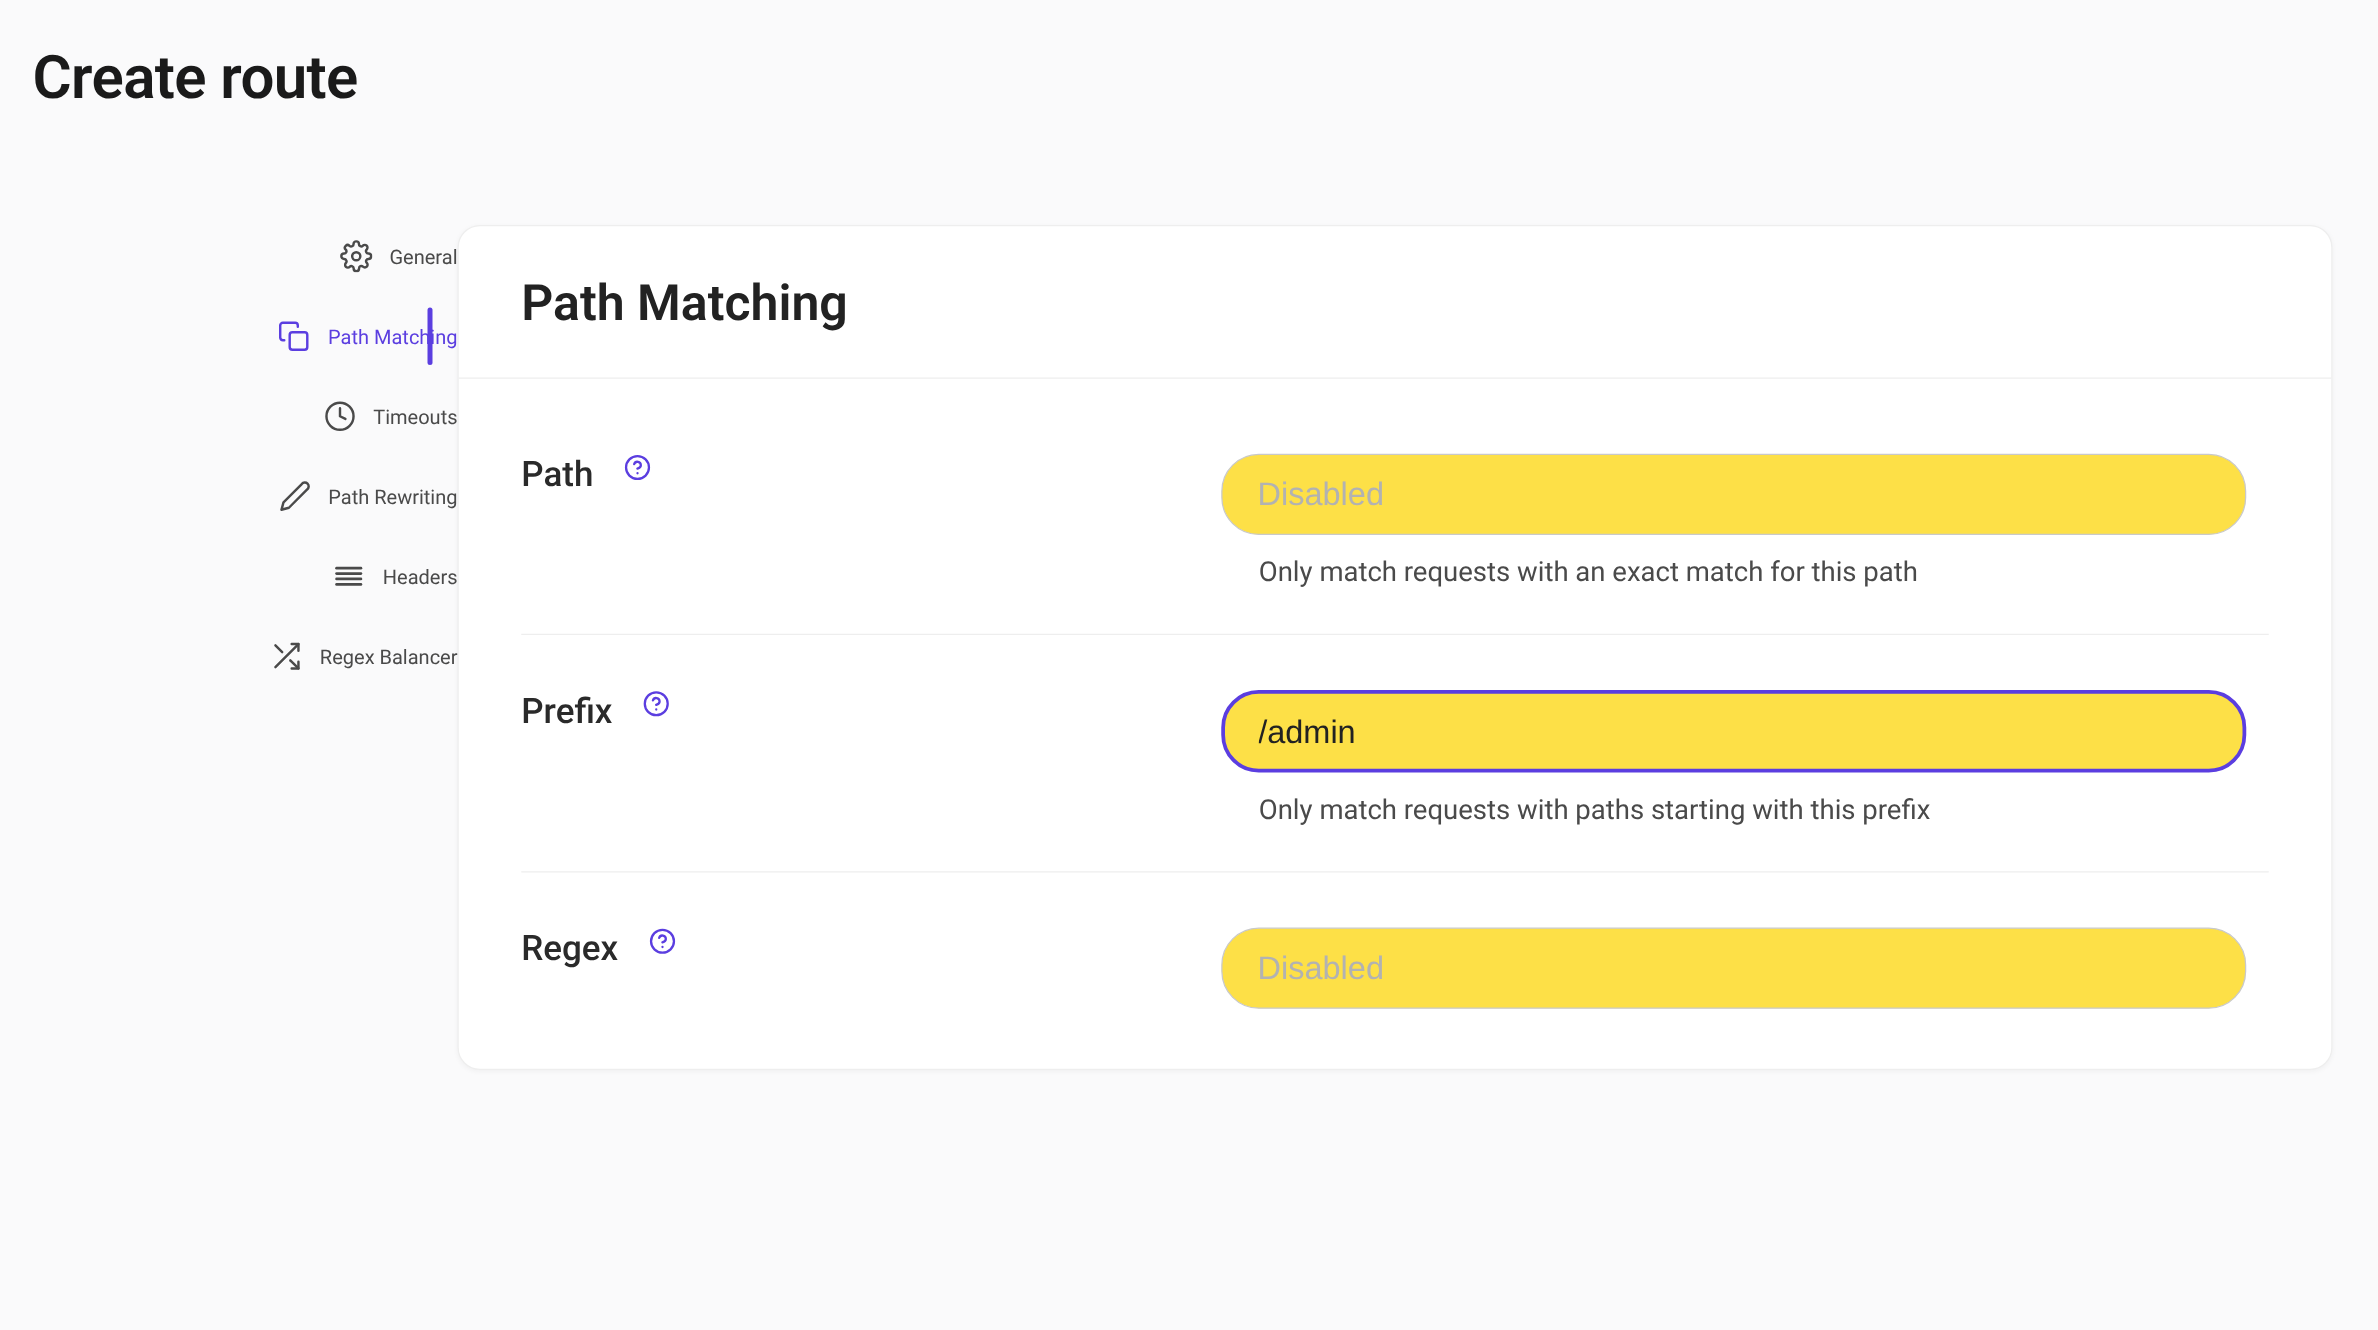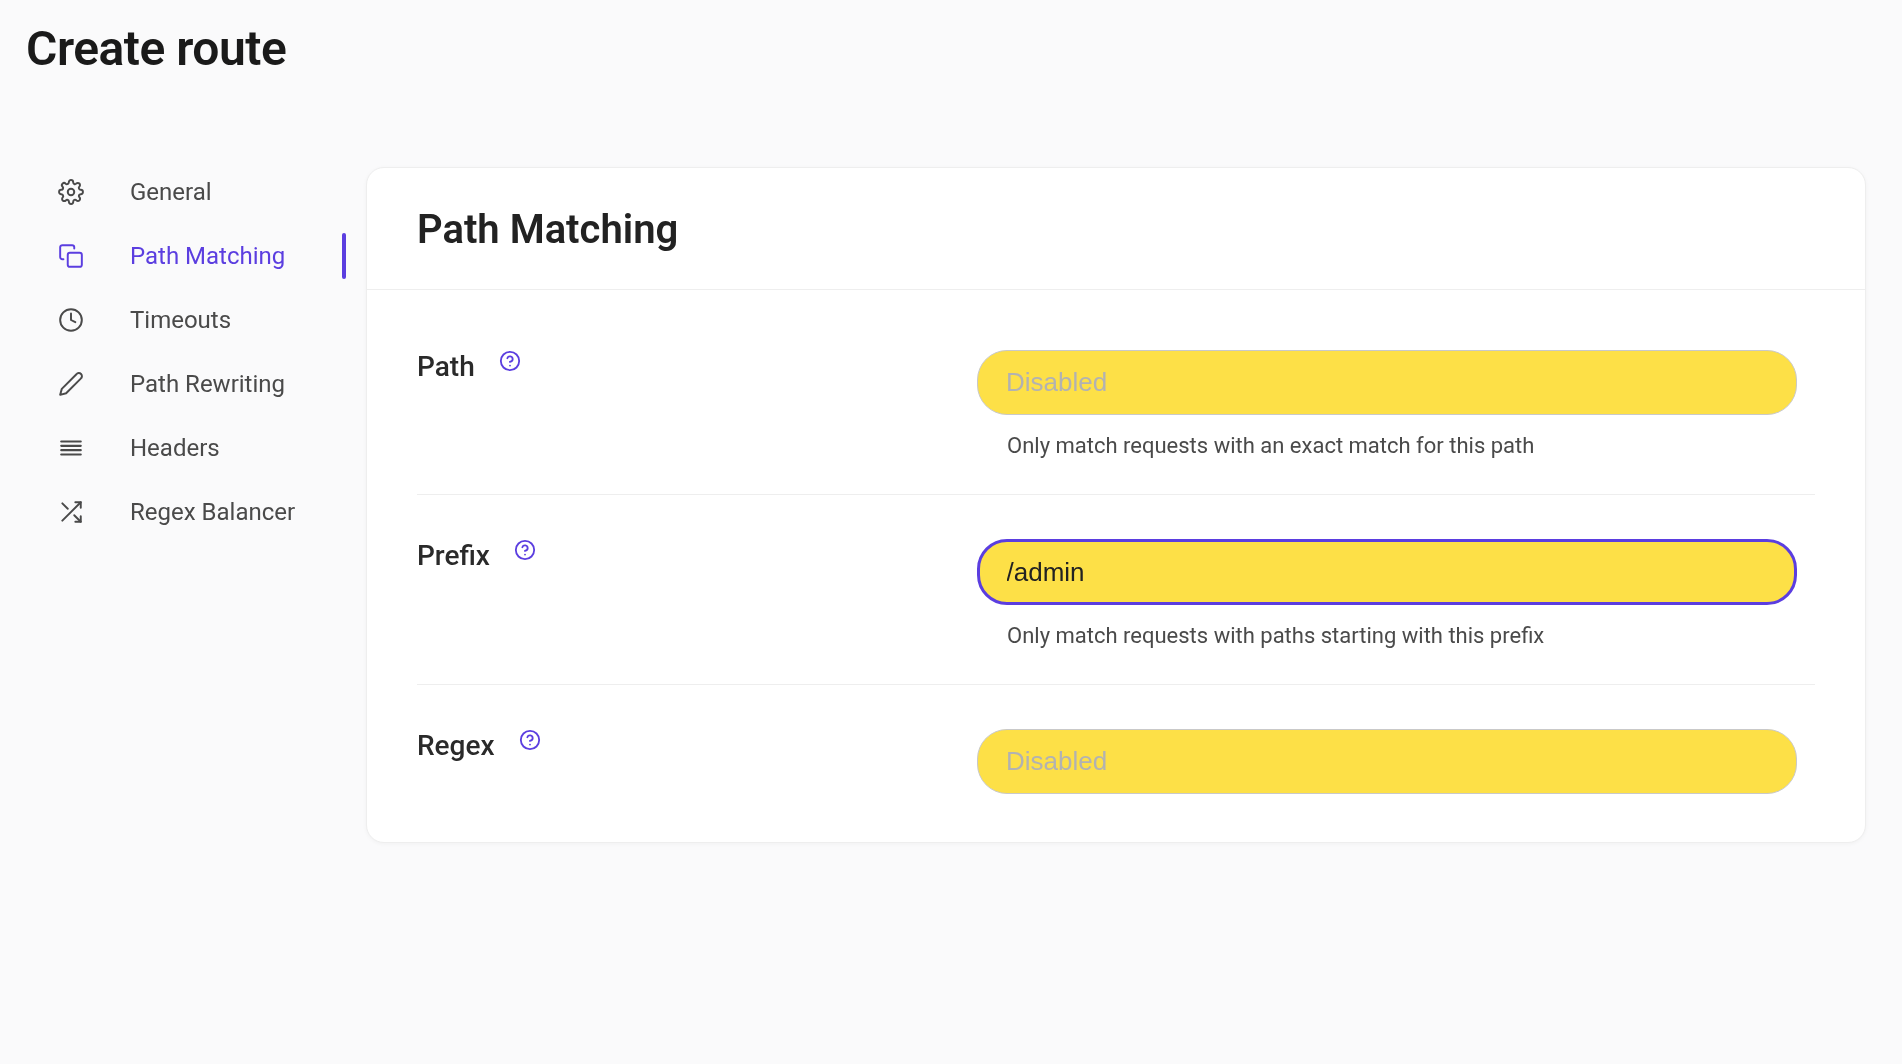--- a/index.html
+++ b/index.html
@@ -4,21 +4,21 @@
 <style>
   * { box-sizing: border-box; margin: 0; padding: 0; }
   body {
     font-family: -apple-system, BlinkMacSystemFont, "Segoe UI", Roboto, "Helvetica Neue", Arial, sans-serif;
     background: #fafafb;
     color: #222;
     width: 1902px;
     height: 1064px;
   }
   .page {
-    padding: 20px 26px 0 26px;
+    padding: 33px 26px 0 26px;
   }
   .page-title {
     font-size: 48px;
     font-weight: 600;
     letter-spacing: -0.5px;
     color: #1a1a1a;
   }
   .page-subtitle {
     font-size: 26px;
     color: #777;
@@ -32,27 +32,28 @@
   }
 
   
   .sidebar {
     width: 340px;
     padding-left: 30px;
   }
   .side-item {
     display: flex;
     align-items: center;
-    gap: 44px;
+    gap: 12px;
     padding: 10px 0;
-    font-size: 24px;
+    font-size: 16px;
     color: #4a4a4a;
     cursor: pointer;
     position: relative;
     margin-bottom: 14px;
+    justify-content: flex-end;
   }
   .side-item .icon {
     width: 30px;
     height: 30px;
     display: flex;
     align-items: center;
     justify-content: center;
     color: #4a4a4a;
   }
   .side-item.active {

